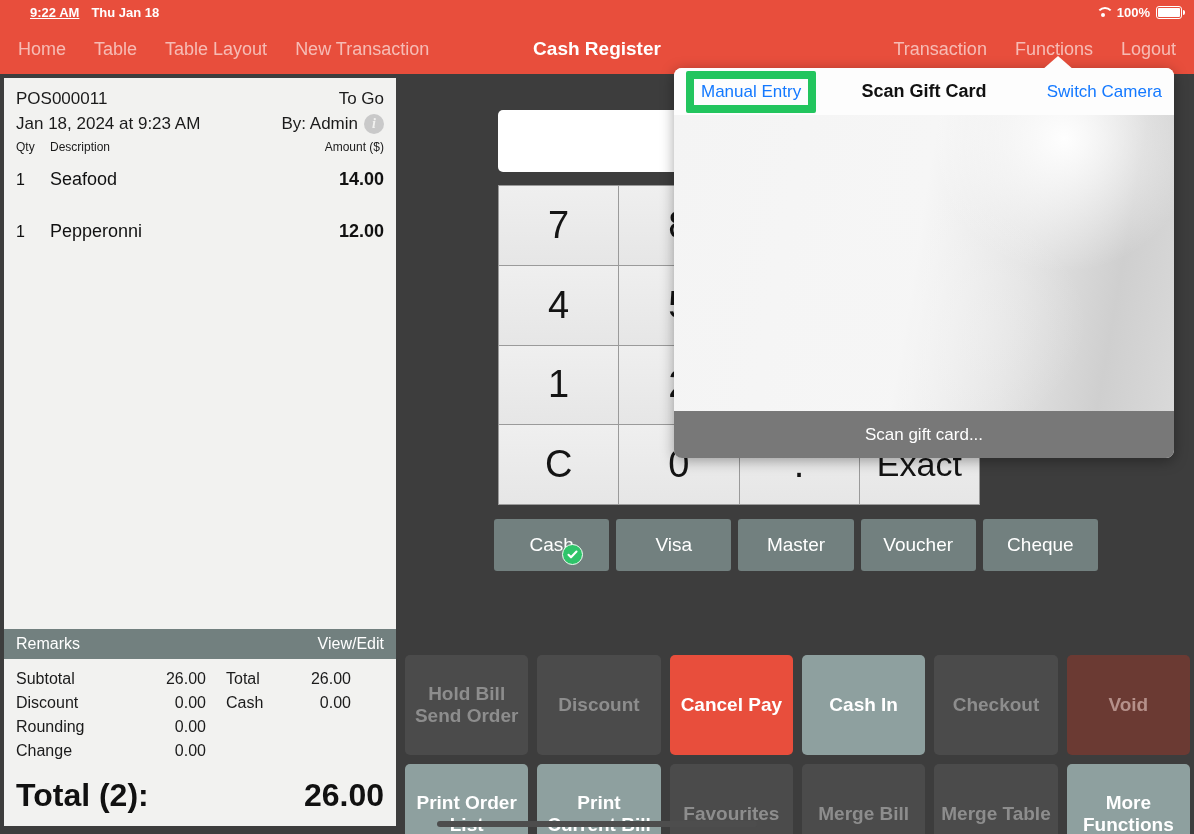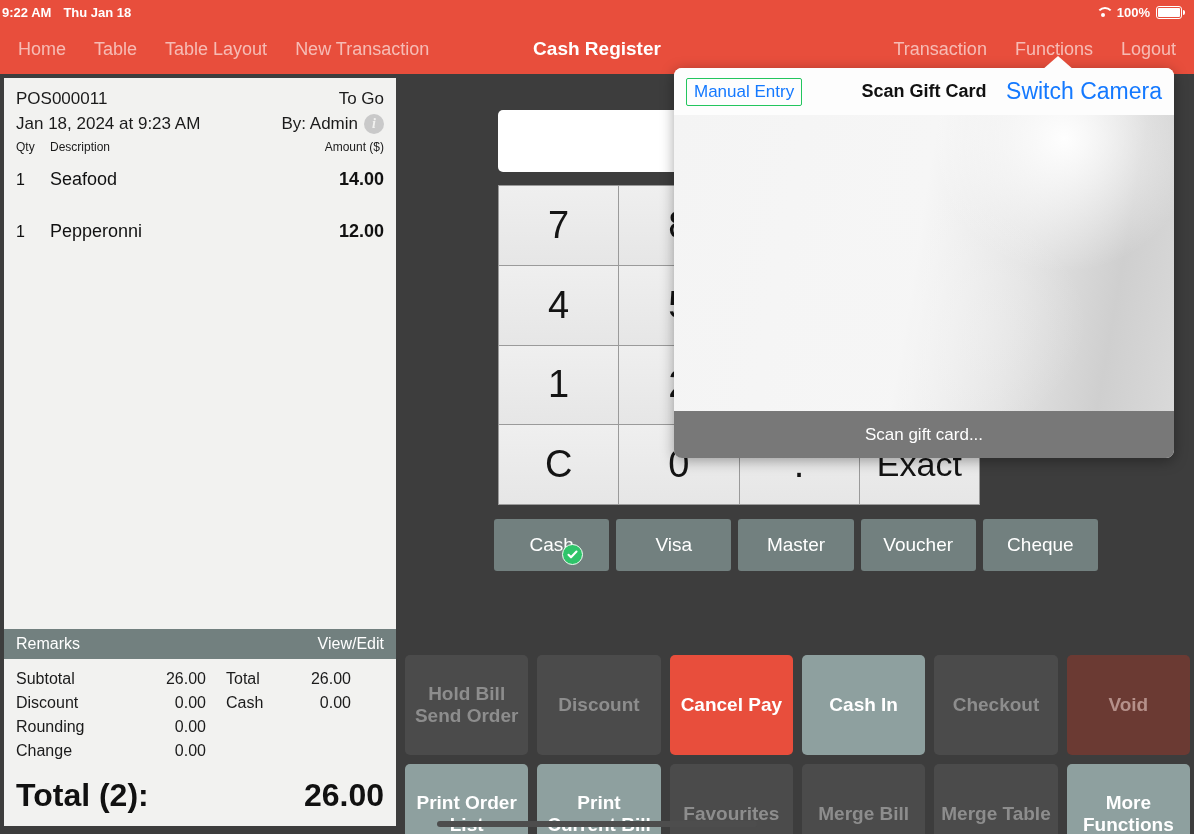--- a/index.html
+++ b/index.html
@@ -11,21 +11,21 @@
   }
   #app { position: relative; width: 1194px; height: 834px; background: #3d3d3d; }
 
   
   .statusbar {
     position: absolute; left: 0; top: 0; width: 1194px; height: 24px;
     background: #e84e3c; color: #fff;
     font-size: 13px; font-weight: bold;
     display: flex; align-items: center;
   }
-  .sb-time { margin-left: 2px; }
+  .sb-time { margin-left: 30px; text-decoration: underline; }
   .sb-date { margin-left: 12px; }
   .sb-right {
     margin-left: auto; margin-right: 12px;
     display: flex; align-items: center; gap: 6px;
   }
   .wifi-icon { width: 16px; height: 12px; position: relative; display:inline-block; }
   .wifi-icon::before {
     content: ""; position: absolute; left: 1px; top: 1px;
     width: 14px; height: 14px; border-radius: 50%;
     border: 2.5px solid #fff; border-bottom-color: transparent;
@@ -170,27 +170,27 @@
     width:0; height:0; border-left: 16px solid transparent;
     border-right: 16px solid transparent; border-bottom: 14px solid #fdfdfd;
     z-index: 3;
   }
   .pop-head {
     height: 47px; display:flex; align-items:center;
     padding: 0 12px; position: relative; background: #fdfdfd;
   }
   .pop-manual {
     color: #1479ff; font-size: 17px; padding: 3px 7px;
-    border: 1px solid #22c55e; border-radius: 2px; cursor: pointer;
+    border: 8px solid #22c55e; border-radius: 2px; cursor: pointer;
   }
   .pop-title {
     position:absolute; left:0; right:0; text-align:center;
     font-size: 18px; font-weight: bold; color:#111; pointer-events:none;
   }
-  .pop-switch { margin-left: auto; color:#1479ff; font-size: 23px; cursor: pointer; }
+  .pop-switch { margin-left: auto; color:#1479ff; font-size: 17px; cursor: pointer; }
   .camera {
     position:absolute; left:0; top: 47px; width: 500px; height: 296px;
     background:
       radial-gradient(circle at 78% 8%, #fefefe 0%, rgba(255,255,255,0) 28%),
       linear-gradient(100deg, #f4f4f4 0%, #f6f6f6 48%, #e4e4e4 68%, #cfcfcf 86%, #d9d9d9 100%);
   }
   .camera::after {
     content:""; position:absolute; left: 0; top:0; width:100%; height:100%;
     background: radial-gradient(ellipse at 22% 70%, rgba(245,245,245,0.9) 0%, rgba(240,240,240,0) 55%);
   }

